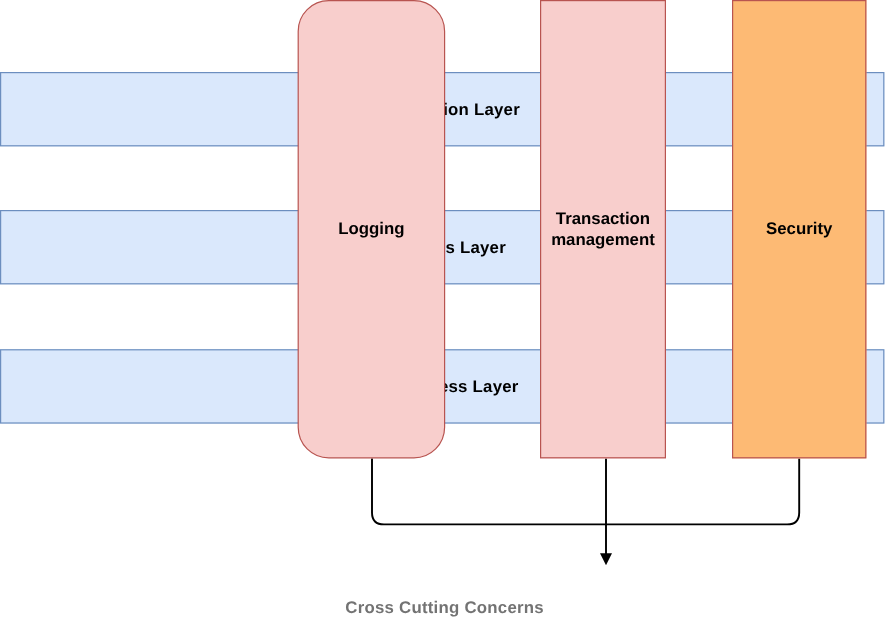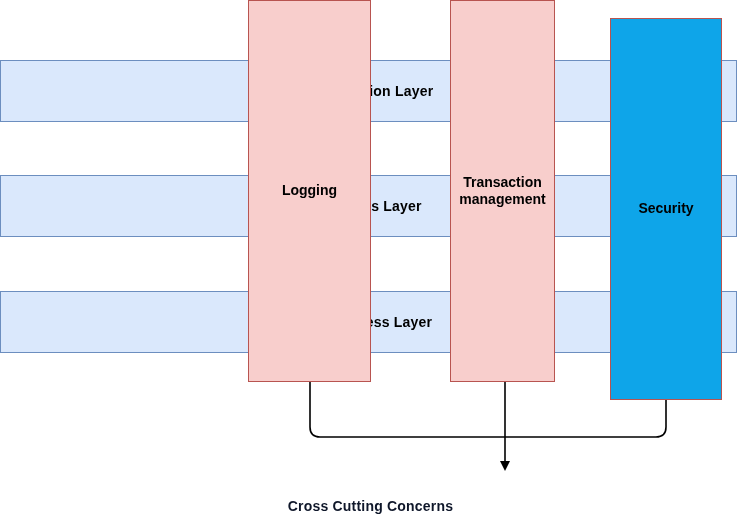--- a/index.html
+++ b/index.html
@@ -72,21 +72,21 @@
 
   
   #bottom-caption {
     position: absolute;
     left: 0;
     top: 498px;
     width: 741px;
     text-align: center;
     font-size: 14px;
     font-weight: bold;
-    color: #0f172a;
+    color: #737373;
     letter-spacing: 0.2px;
     z-index: 4;
   }
 </style>
 </head>
 <body>
 
 <div id="canvas" style="width: 741px; height: 521px; background: rgb(255, 255, 255);">
 
   <div class="layer-bar" id="layer-0" style="left: 0px; top: 60px; width: 737px; height: 62px; background: rgb(218, 232, 252); border-color: rgb(108, 142, 191);">
@@ -102,26 +102,26 @@
   <svg id="connector-layer" viewBox="0 0 741 521" xmlns="http://www.w3.org/2000/svg">
     <g fill="none" stroke="#000000" stroke-width="1.6" stroke-linecap="butt">
       <path id="conn-left" d="M 310 382 L 310 427 Q 310 437 320 437 L 505 437" stroke="#000000"></path>
       <path id="conn-right" d="M 666 382 L 666 427 Q 666 437 656 437 L 505 437" stroke="#000000"></path>
       <path id="conn-center" d="M 505 382 L 505 437" stroke="#000000"></path>
       <line id="conn-arrow-stem" x1="505" y1="437" x2="505" y2="462" stroke="#000000" stroke-width="1.6"></line>
     </g>
     <polygon id="conn-arrow-head" fill="#000000" stroke="none" points="500,461 510,461 505,471"></polygon>
   </svg>
 
-  <div class="concern-col" id="concern-0" style="left: 248px; top: 0px; width: 123px; height: 382px; background: rgb(248, 206, 204); border-color: rgb(184, 84, 80);">
+  <div class="concern-col" id="concern-0" style="left: 248px; top: 0px; width: 123px; height: 382px; background: rgb(248, 206, 204); border-color: rgb(184, 84, 80); border-radius: 26px;">
     <span class="concern-label">Logging</span>
   </div>
   <div class="concern-col" id="concern-1" style="left: 450px; top: 0px; width: 105px; height: 382px; background: rgb(248, 206, 204); border-color: rgb(184, 84, 80);">
     <span class="concern-label">Transaction
 management</span>
   </div>
-  <div class="concern-col" id="concern-2" style="left: 610px; top: 0px; width: 112px; height: 382px; background: #0ea5e9; border-color: rgb(184, 84, 80); margin-top: 18px;">
+  <div class="concern-col" id="concern-2" style="left: 610px; top: 0px; width: 112px; height: 382px; background: #fdba74; border-color: rgb(184, 84, 80);">
     <span class="concern-label">Security</span>
   </div>
 
   <div id="bottom-caption">Cross Cutting Concerns</div>
 
 </div>
 
 </body></html>

